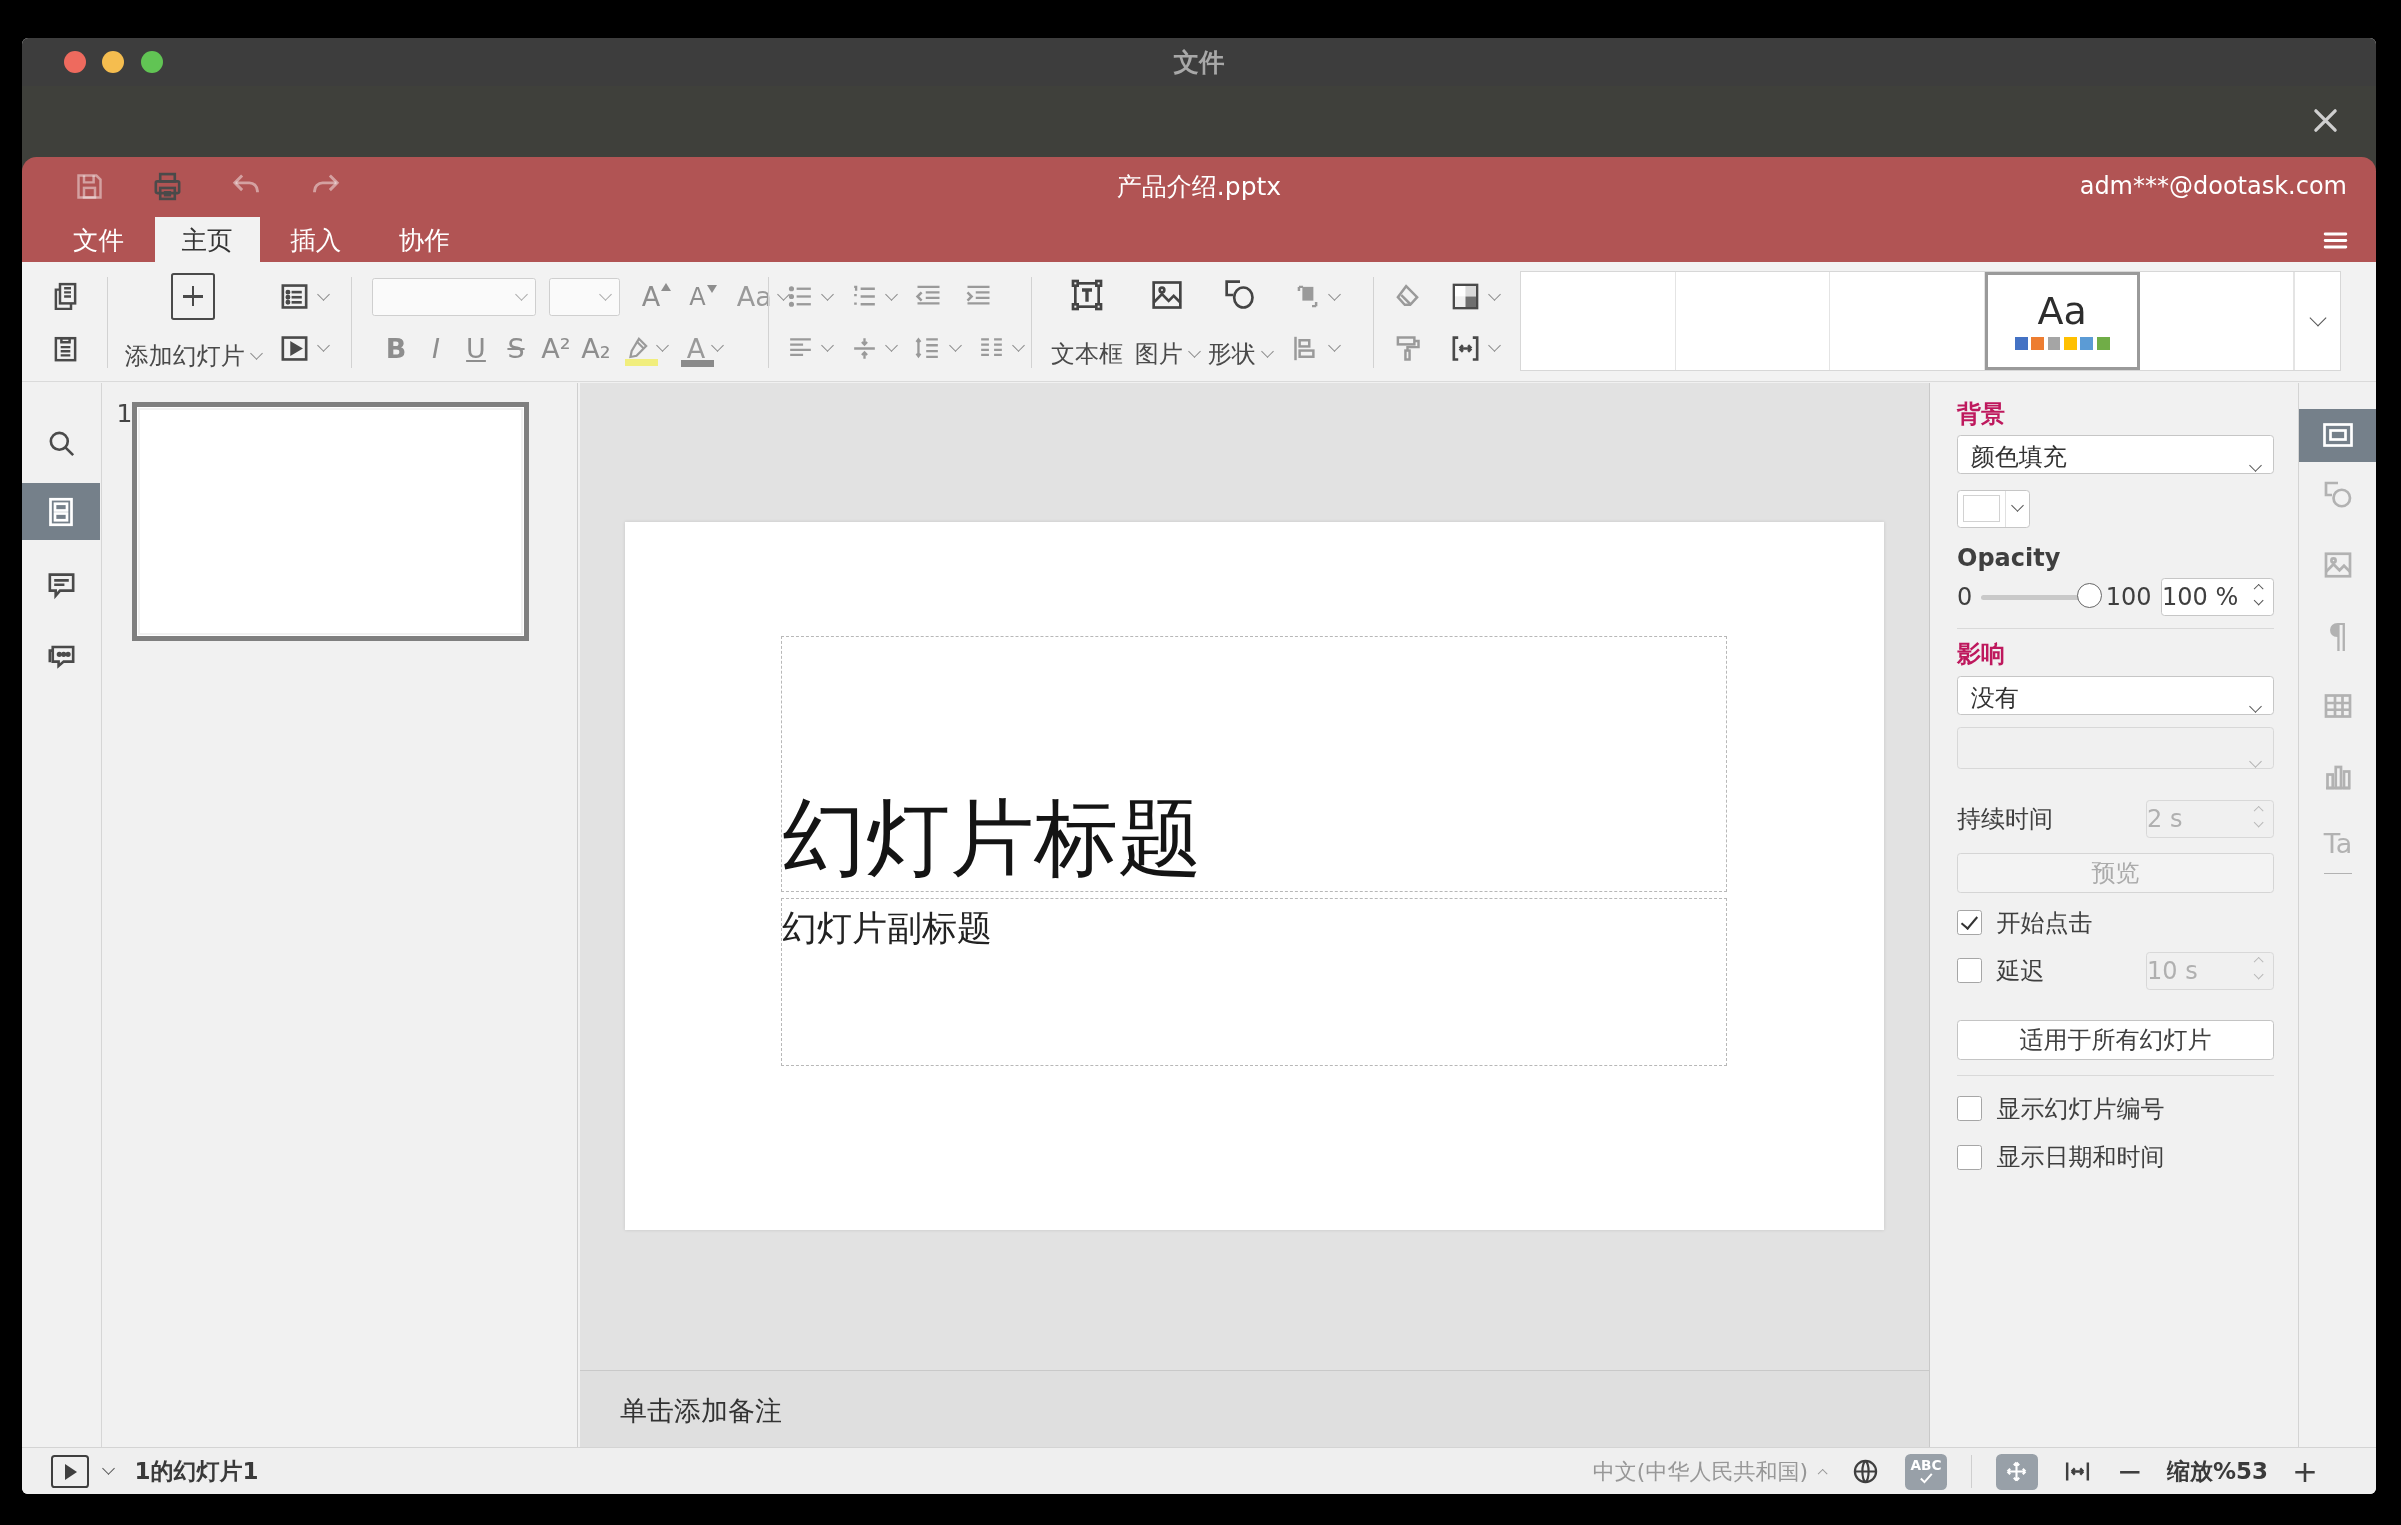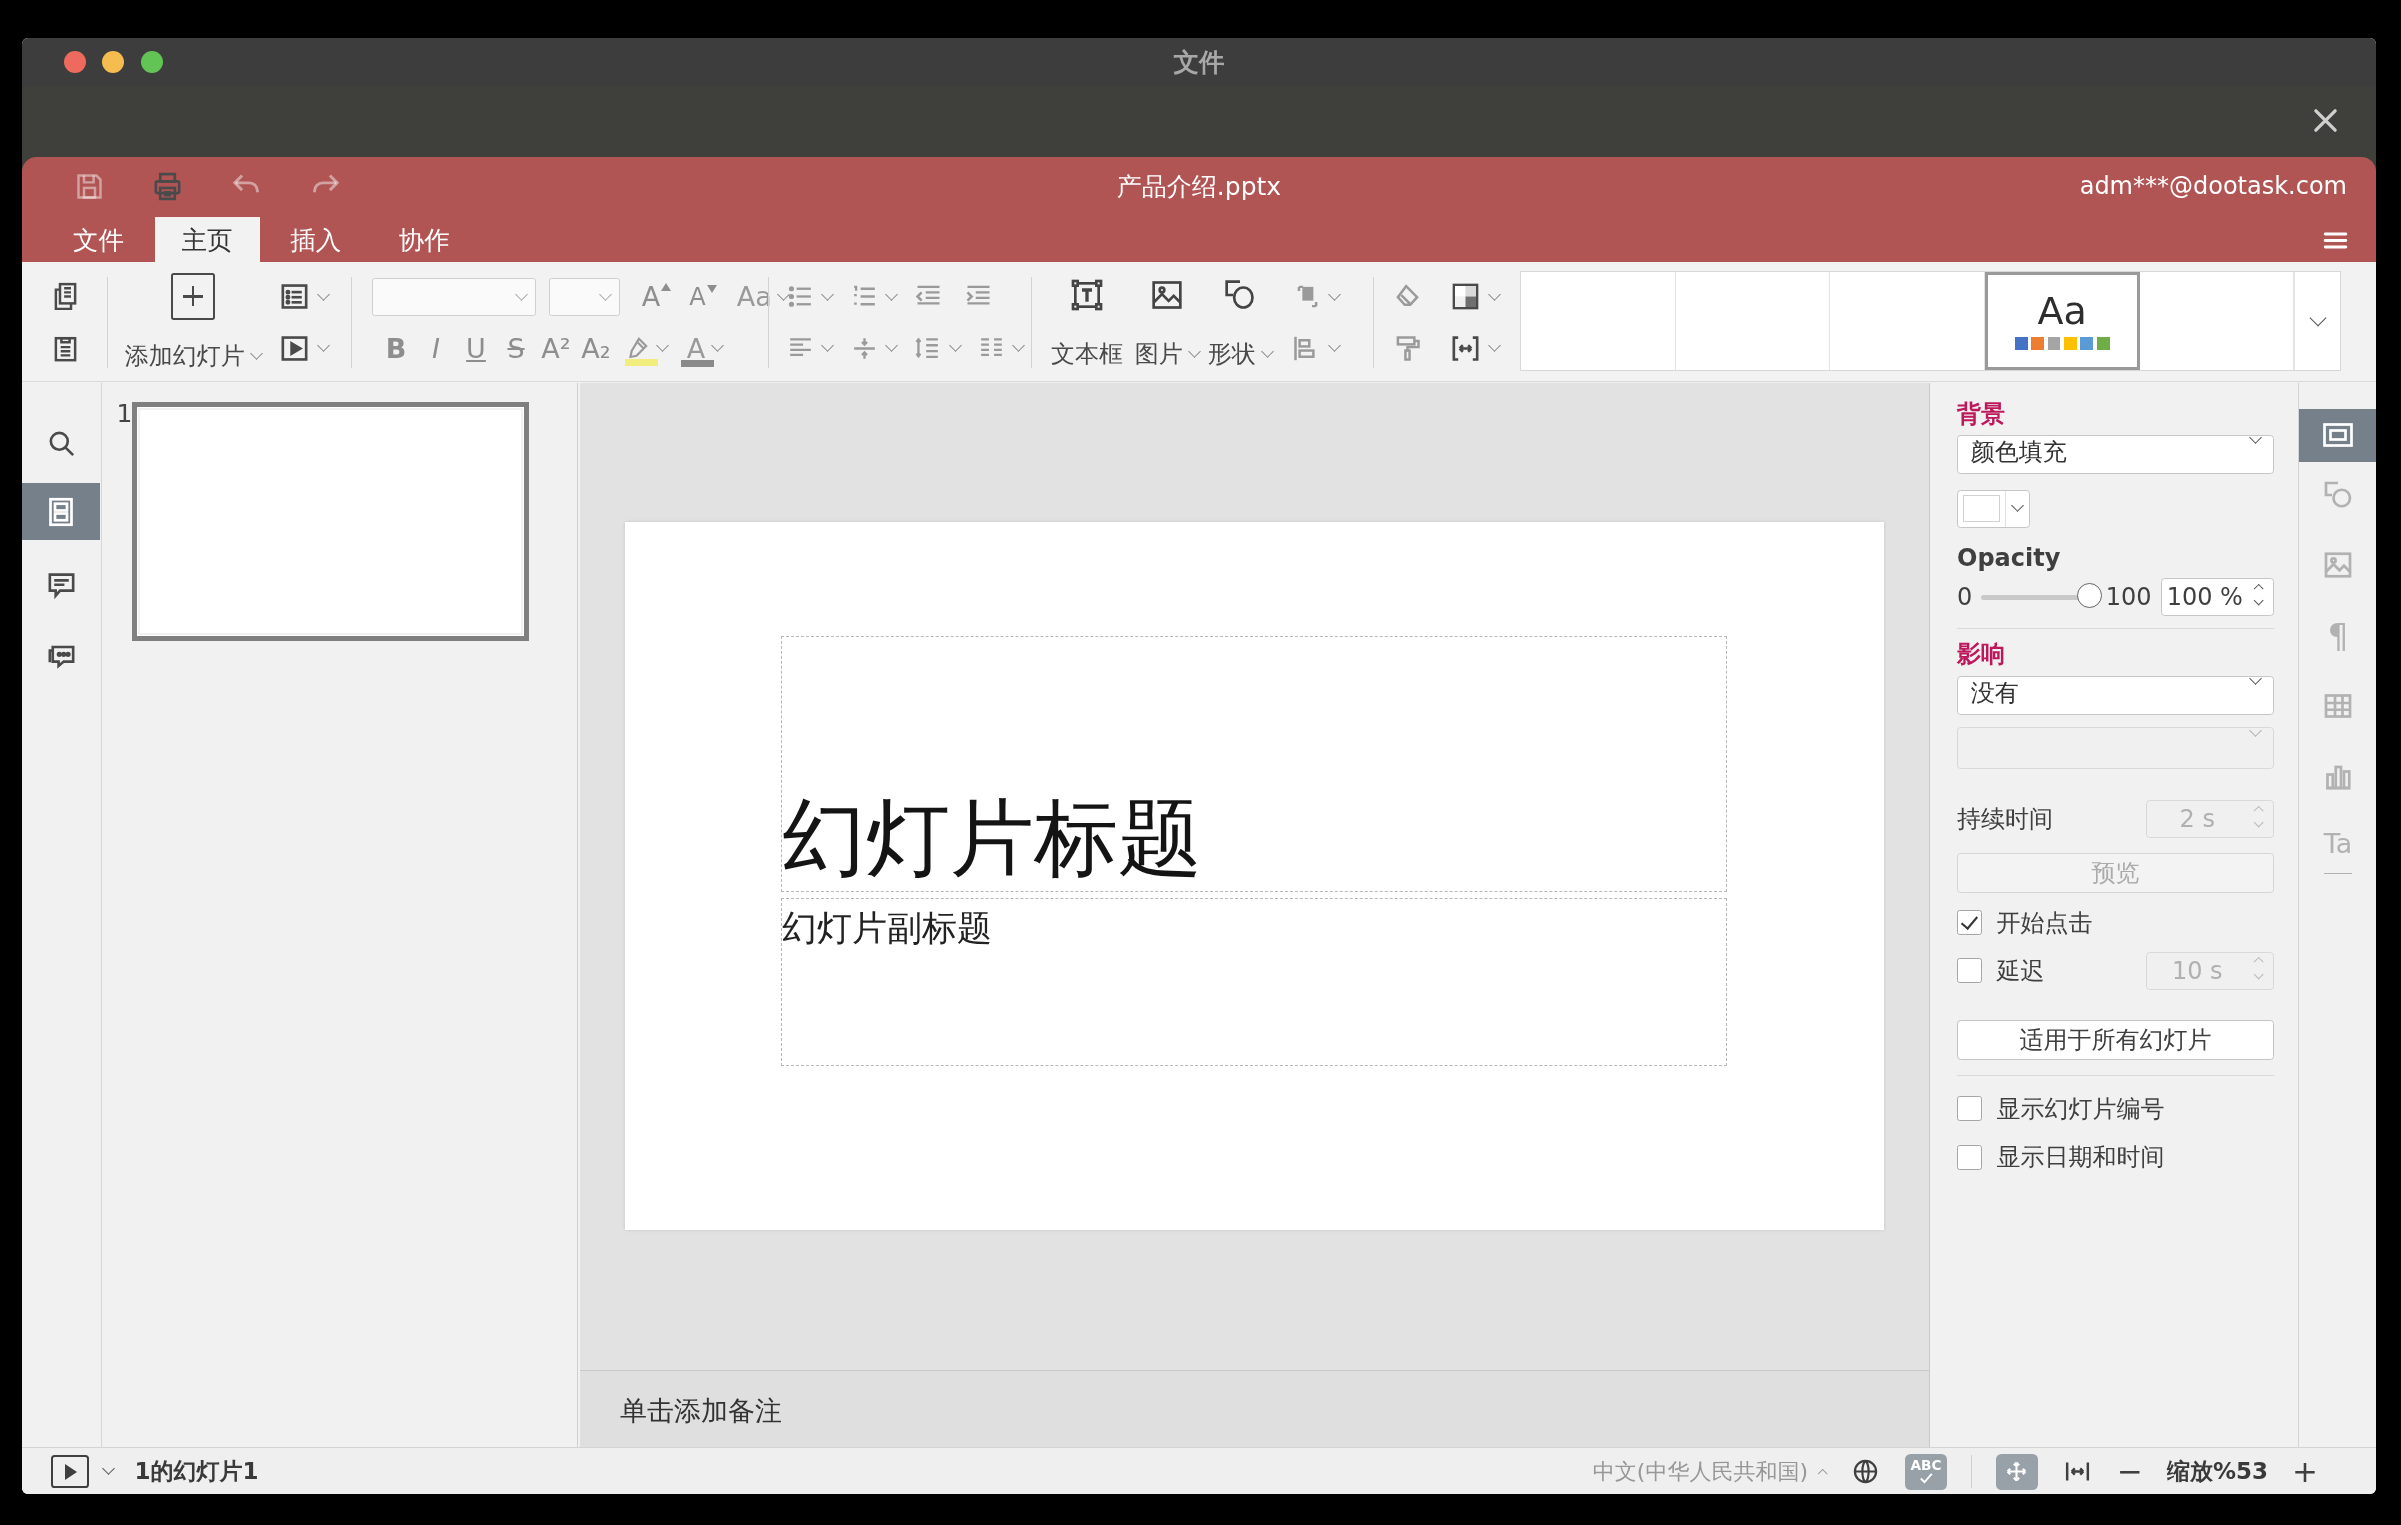--- a/index.html
+++ b/index.html
@@ -67,34 +67,34 @@
   .slide{position:absolute;left:45px;top:139px;width:1259px;height:708px;background:#fff;box-shadow:0 0 3.6px rgba(0,0,0,.12)}
   .ph{position:absolute;left:156px;width:946px;border:1.8px dashed #b8b8b8;display:flex;}
   .ph-title{top:114px;height:256px;align-items:flex-end;padding-bottom:9px}
   .ph-sub{top:376px;height:168px;align-items:flex-start;padding-top:5.5px}
   .slide-title{font-size:84px;color:#141414;font-weight:500;line-height:1.05}
   .slide-sub{font-size:35px;color:#222}
   .notes{position:absolute;left:0;right:0;top:987px;height:77px;background:#dfdfdf;border-top:1.8px solid #c9c9c9;padding:22px 0 0 40px;font-size:27px;color:#333;cursor:text}
   
   .rpanel{position:absolute;left:1907px;top:0;bottom:0;width:369px;background:#f1f1f1;border-left:1.8px solid #c9c9c9;padding:14.6px 24px 0 27px;font-size:24px}
   .rp-h{font-weight:bold;color:#be185d}
-  .dd{height:39px;border:0.9px solid #c6c6c6;background:#fff;border-radius:3.6px;display:flex;align-items:flex-start;padding:0 12.8px;color:#333;cursor:pointer;margin-top:5.5px}
+  .dd{height:39px;border:0.9px solid #c6c6c6;background:#fff;border-radius:3.6px;display:flex;align-items:flex-end;padding:0 12.8px;color:#333;cursor:pointer;margin-top:5.5px}
   .dd .cv{margin-left:auto;border-color:#555}
   .dd.disabled{background:#f0f0f0;border-color:#d8d8d8;color:#b0b0b0;cursor:default}
   .dd.disabled .cv{border-color:#b0b0b0}
   .swatch{margin-top:15.5px;width:73px;height:38px;border:0.9px solid #c6c6c6;background:#fff;border-radius:3.6px;display:flex;cursor:pointer}
   .swatch .sq{flex:1;margin:4.6px;border:0.9px solid #d2d2d2;background:#fff}
   .swatch .car{width:24px;display:flex;align-items:center;justify-content:center;border-left:0.9px solid #e0e0e0}
   .swatch .cv{margin:0;border-color:#555}
   .op-label{margin-top:16.4px;font-weight:bold;color:#3f3f3f}
   .slider-row{margin-top:7.3px;height:36px;display:flex;align-items:center;color:#3f3f3f}
   .track{width:108px;height:5.5px;background:#c9c9c9;border-radius:2.7px;margin:0 3.6px 0 9px;position:relative}
   .knob{position:absolute;right:-12.8px;top:-12px;width:25.5px;height:25.5px;background:#fff;border:1.8px solid #666;border-radius:50%;cursor:pointer}
   .spin{margin-left:auto;width:113px;height:38px;border:0.9px solid #c6c6c6;background:#fff;border-radius:3.6px;display:flex;align-items:center;color:#3f3f3f}
-  .spin .val{flex:1;text-align:center}
+  .spin .val{flex:1;}
   .spin .arrows{width:25.5px;display:flex;flex-direction:column;align-items:center;gap:5.5px;padding-right:3.6px}
   .spin .cv{margin:0;width:7.3px;height:7.3px;border-color:#555}
   .spin .cv.up{transform:rotate(-135deg)}
   .spin.disabled{background:#f0f0f0;border-color:#d8d8d8;color:#b0b0b0}
   .spin.disabled .cv{border-color:#b9b9b9}
   .rp-hr{border:none;border-top:0.9px solid #d9d9d9;margin-top:12.8px}
   .dur-row{margin-top:31px;display:flex;align-items:center;color:#3f3f3f}
   .dur-row .spin{width:128px}
   .btn{height:40px;border:0.9px solid #c4c4c4;border-radius:3.6px;background:#fff;display:flex;align-items:center;justify-content:center;color:#3f3f3f;cursor:pointer}
   .btn.disabled{background:#f3f3f3;border-color:#d5d5d5;color:#ababab;cursor:default}

